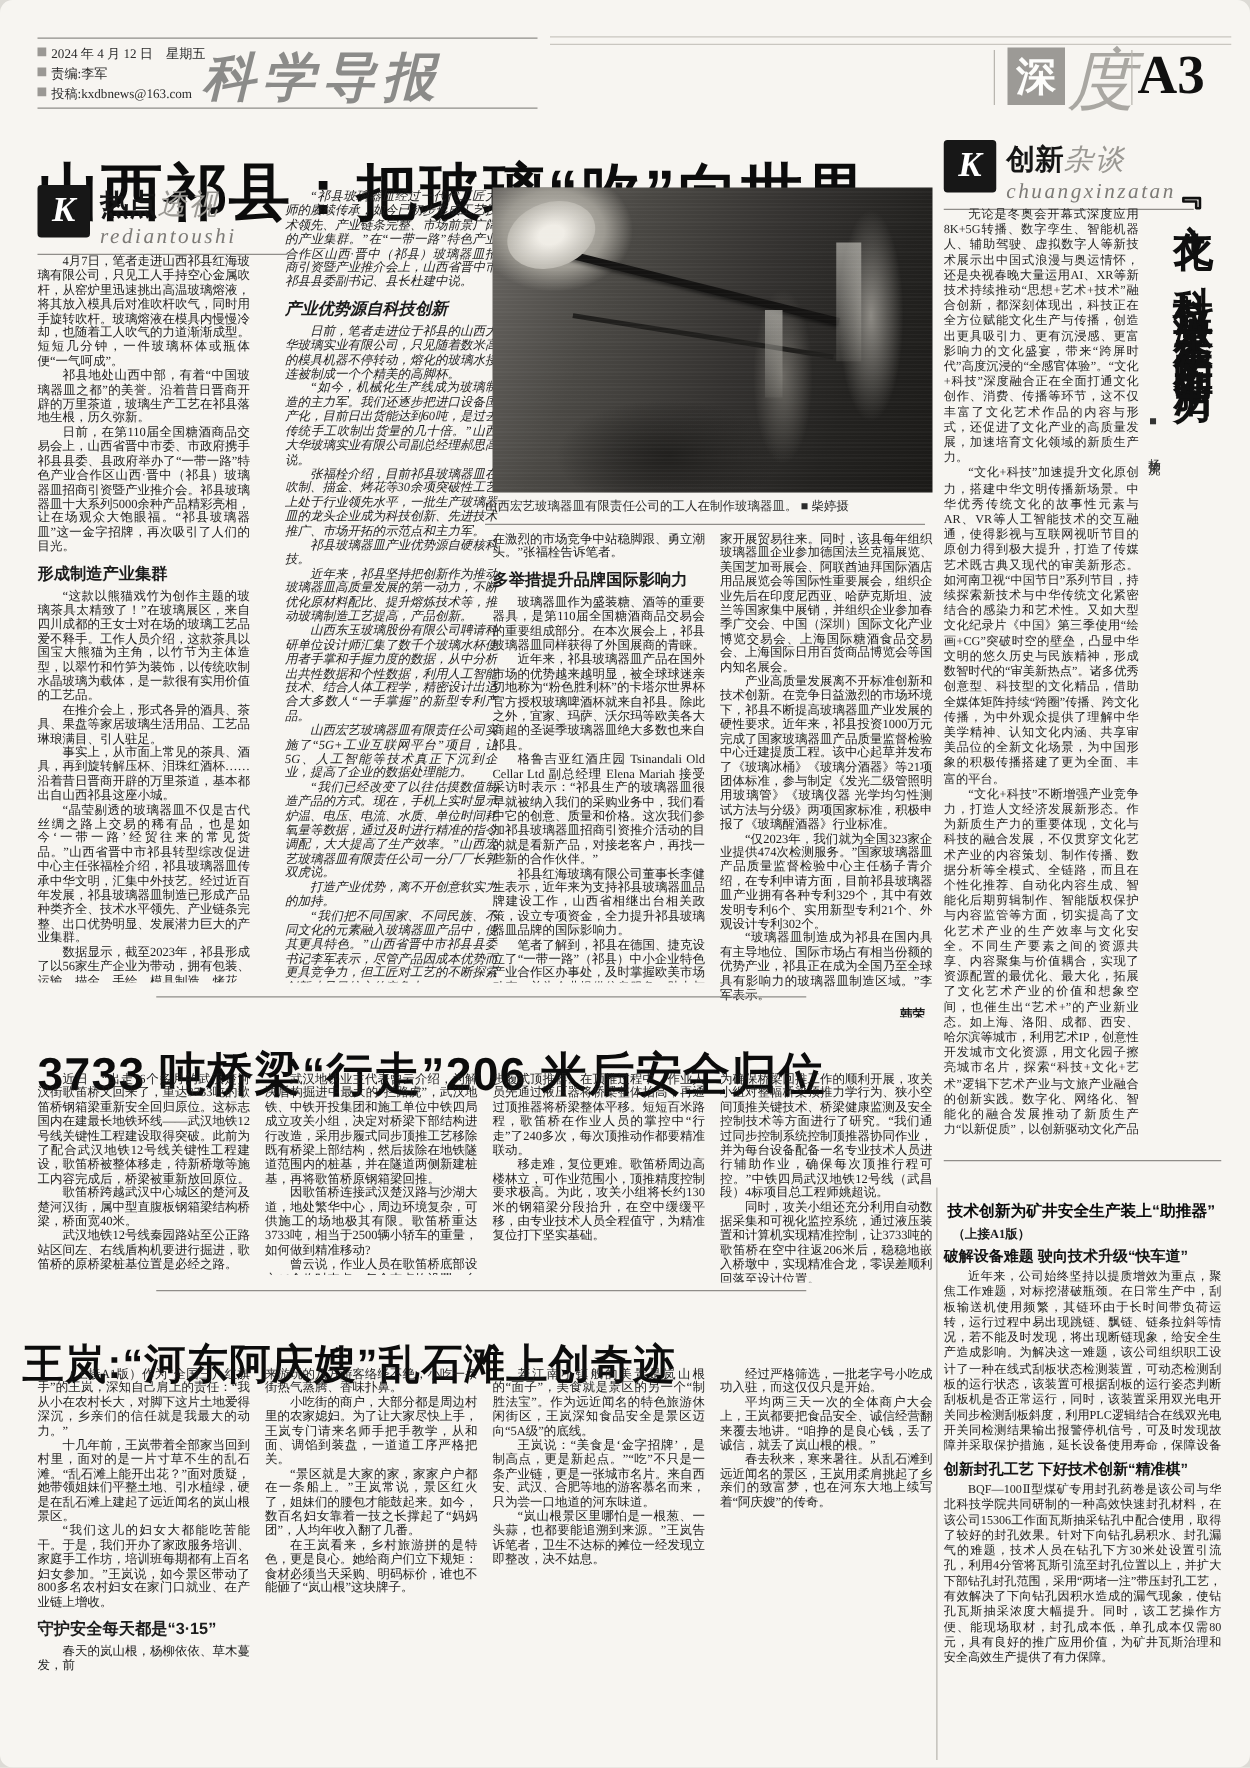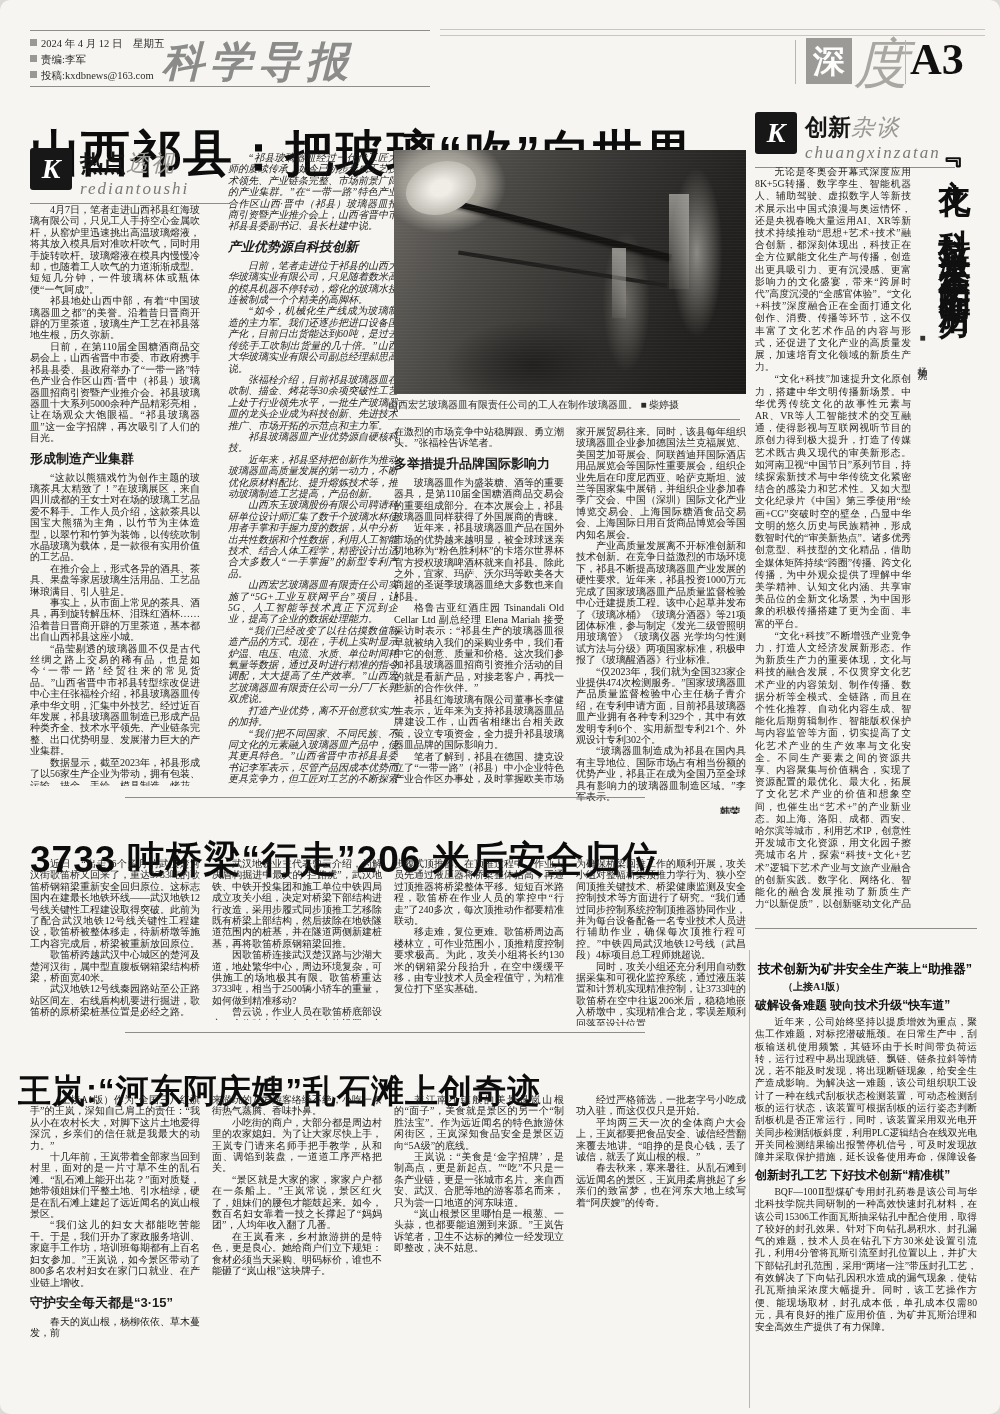--- a/index.html
+++ b/index.html
@@ -45,21 +45,21 @@
   .blk{margin:0;text-indent:2em;}
   .blk-pc{text-indent:0;}
   .blk-h{font-family:"Liberation Sans",sans-serif;font-weight:700;font-size:13px;line-height:16px;
          text-indent:0;text-align:left;margin:7px 0 5px;}
   .blk-by{text-indent:0;text-align:right;font-weight:700;padding-right:6px;margin-top:4px;
           font-family:"Liberation Sans",sans-serif;}
   .sidebar-text{font-size:9.8px;line-height:12.2px;color:#262626;}
   .mine-text{font-size:9.7px;line-height:12.3px;}
   .mine-sub{position:absolute;left:755px;width:222px;font-family:"Liberation Sans",sans-serif;
             font-weight:700;font-size:12px;color:#141414;white-space:nowrap;}
-  .mine-cont{position:absolute;left:783px;font-size:10px;font-weight:700;}
+  .mine-cont{position:absolute;left:762px;font-size:10px;font-weight:700;}
 
   
   .vhead{position:absolute;left:933px;top:148px;height:680px;writing-mode:vertical-rl;text-orientation:upright;
          font-family:"Liberation Serif",serif;font-weight:700;font-size:32px;letter-spacing:6px;color:#101010;}
   .vby{position:absolute;left:915px;top:332px;height:110px;writing-mode:vertical-rl;text-orientation:upright;
        font-size:10px;color:#333;letter-spacing:2px;}
 
   
   .photo{position:absolute;left:394px;top:150px;width:352px;height:244px;overflow:hidden;background:
      radial-gradient(ellipse 90px 70px at 14% 14%, #cfccc5 0%, #9b9890 45%, rgba(80,78,74,0) 70%),

